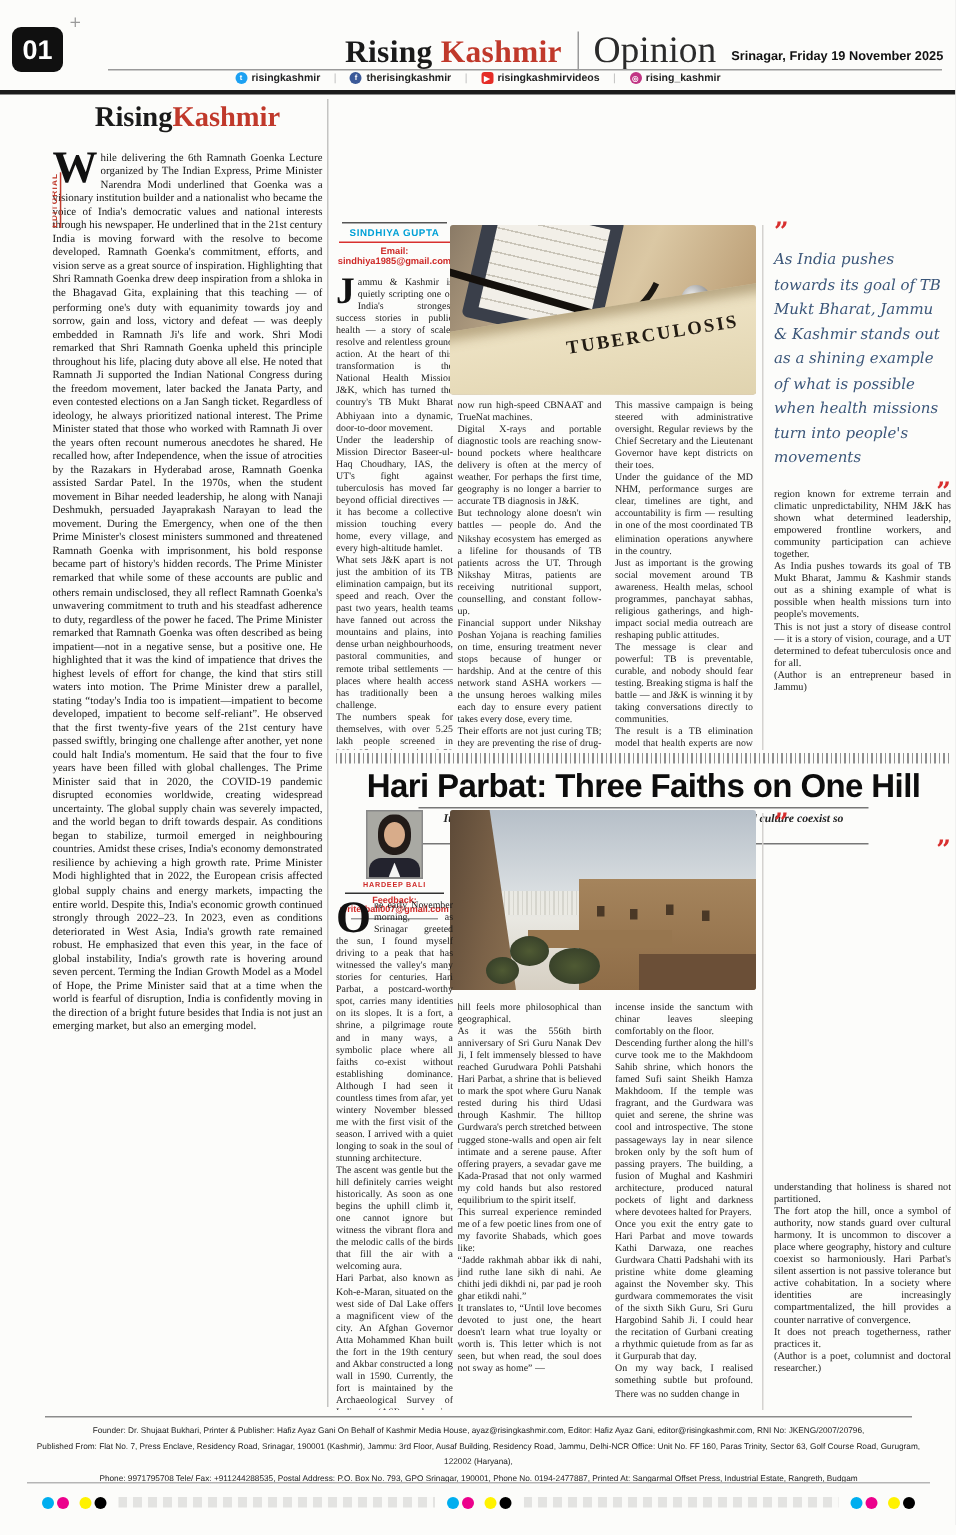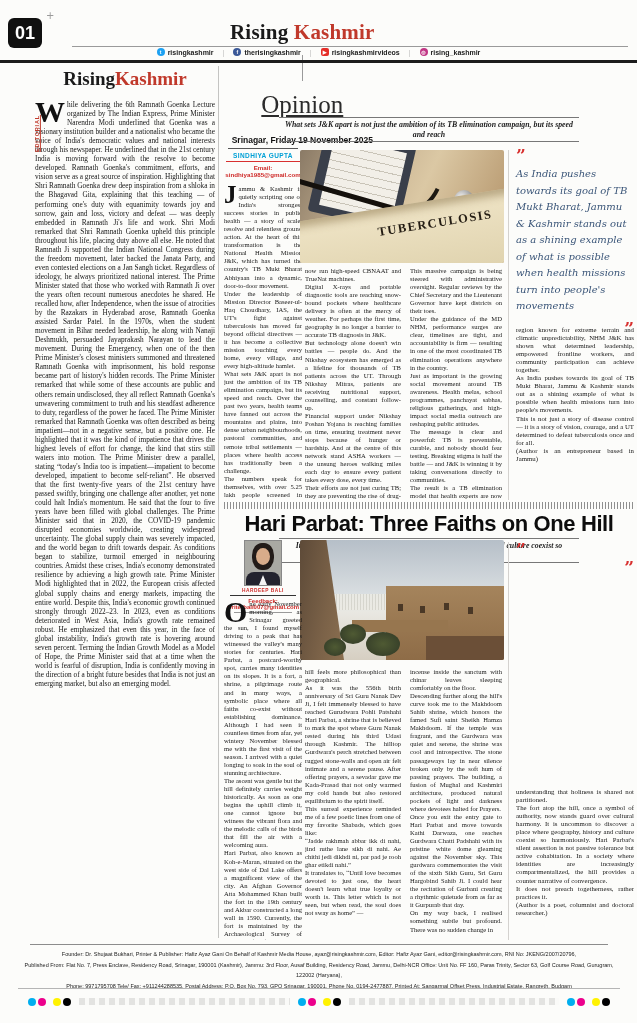--- a/index.html
+++ b/index.html
@@ -2,25 +2,25 @@
 <html><head>
 <meta charset="utf-8">
 <style>
   html,body{margin:0;padding:0;background:#e9e9e7;}
   #page{position:relative;width:637px;height:1023px;background:#fcfcfa;margin:0 auto;overflow:hidden;
         font-family:"Liberation Sans",sans-serif;color:#1a1a1a;}
   
   .page-badge{position:absolute;left:8px;top:18px;width:34px;height:30px;background:#101010;border-radius:6px;
       color:#fff;font:700 18px "Liberation Sans",sans-serif;display:flex;align-items:center;justify-content:center;}
   .regmark{position:absolute;left:46px;top:10px;color:#9a9a9a;font:400 10px "DejaVu Sans",sans-serif;}
-  .masthead{position:absolute;left:230px;top:20px;display:flex;align-items:center;gap:10px;flex-direction:column;}
+  .masthead{position:absolute;left:230px;top:20px;display:flex;align-items:center;gap:10px;}
   .mh-logo{font:700 21px "Liberation Serif",serif;letter-spacing:.2px;}
   .mh-logo .red{color:#c0392b;}
   .mh-sep{width:1px;height:26px;background:#9a9a9a;}
-  .mh-section{font:400 25px "Liberation Serif",serif;color:#2b2b2b;text-decoration:underline;}
+  .mh-section{font:400 25px "Liberation Serif",serif;color:#2b2b2b;}
   .mh-date{font:700 8.5px "Liberation Sans",sans-serif;color:#111;padding-top:6px;}
   .mh-underline{position:absolute;left:72px;top:46px;width:556px;border-bottom:1px solid #9a9a9a;}
   .social-row{position:absolute;left:0;top:48px;width:637px;display:flex;justify-content:center;gap:9px;
       font:700 7px "Liberation Sans",sans-serif;color:#222;align-items:center;}
   .soc{display:flex;align-items:center;gap:3px;}
   .soc-ic{width:8px;height:8px;border-radius:50%;color:#fff;font:700 5px "Liberation Sans",sans-serif;
       display:flex;align-items:center;justify-content:center;}
   .soc-div{color:#bbb;font-weight:400;}
   .top-rule{position:absolute;left:0;top:60px;width:637px;height:3px;background:#1c1c1c;}
   
@@ -145,21 +145,20 @@
   <div class="top-rule"></div>
 
   <div class="ed">
     <div class="ed-label">EDITORIAL</div>
     <div class="ed-logo"><span>Rising</span><span class="red">Kashmir</span></div>
     <div class="ed-body"><span class="dropcap">W</span><span>hile delivering the 6th Ramnath Goenka Lecture organized by The Indian Express, Prime Minister Narendra Modi underlined that Goenka was a visionary institution builder and a nationalist who became the voice of India's democratic values and national interests through his newspaper. He underlined that in the 21st century India is moving forward with the resolve to become developed. Ramnath Goenka's commitment, efforts, and vision serve as a great source of inspiration. Highlighting that Shri Ramnath Goenka drew deep inspiration from a shloka in the Bhagavad Gita, explaining that this teaching — of performing one's duty with equanimity towards joy and sorrow, gain and loss, victory and defeat — was deeply embedded in Ramnath Ji's life and work. Shri Modi remarked that Shri Ramnath Goenka upheld this principle throughout his life, placing duty above all else. He noted that Ramnath Ji supported the Indian National Congress during the freedom movement, later backed the Janata Party, and even contested elections on a Jan Sangh ticket. Regardless of ideology, he always prioritized national interest. The Prime Minister stated that those who worked with Ramnath Ji over the years often recount numerous anecdotes he shared. He recalled how, after Independence, when the issue of atrocities by the Razakars in Hyderabad arose, Ramnath Goenka assisted Sardar Patel. In the 1970s, when the student movement in Bihar needed leadership, he along with Nanaji Deshmukh, persuaded Jayaprakash Narayan to lead the movement. During the Emergency, when one of the then Prime Minister's closest ministers summoned and threatened Ramnath Goenka with imprisonment, his bold response became part of history's hidden records. The Prime Minister remarked that while some of these accounts are public and others remain undisclosed, they all reflect Ramnath Goenka's unwavering commitment to truth and his steadfast adherence to duty, regardless of the power he faced. The Prime Minister remarked that Ramnath Goenka was often described as being impatient—not in a negative sense, but a positive one. He highlighted that it was the kind of impatience that drives the highest levels of effort for change, the kind that stirs still waters into motion. The Prime Minister drew a parallel, stating “today's India too is impatient—impatient to become developed, impatient to become self-reliant”. He observed that the first twenty-five years of the 21st century have passed swiftly, bringing one challenge after another, yet none could halt India's momentum. He said that the four to five years have been filled with global challenges. The Prime Minister said that in 2020, the COVID-19 pandemic disrupted economies worldwide, creating widespread uncertainty. The global supply chain was severely impacted, and the world began to drift towards despair. As conditions began to stabilize, turmoil emerged in neighbouring countries. Amidst these crises, India's economy demonstrated resilience by achieving a high growth rate. Prime Minister Modi highlighted that in 2022, the European crisis affected global supply chains and energy markets, impacting the entire world. Despite this, India's economic growth continued strongly through 2022–23. In 2023, even as conditions deteriorated in West Asia, India's growth rate remained robust. He emphasized that even this year, in the face of global instability, India's growth rate is hovering around seven percent. Terming the Indian Growth Model as a Model of Hope, the Prime Minister said that at a time when the world is fearful of disruption, India is confidently moving in the direction of a bright future besides that India is not just an emerging market, but also an emerging model.</span></div>
   </div>
   <div class="vdiv"></div>
 
   <div class="tb">
-    <div class="standfirst" style="top:53px">What sets J&amp;K apart is not just the ambition of its TB elimination campaign, but its speed and reach</div>
 
     <div class="byline" style="left:0;top:84px;width:78px">
       <div class="rule-dk"></div>
       <div class="name">SINDHIYA GUPTA</div>
       <div class="rule-red"></div>
       <div class="email">Email: sindhiya1985@gmail.com</div>
     </div>
 
     <div class="bt" style="left:0;top:121px;width:78px;height:315px"><span class="dropcap sm">J</span><span>ammu &amp; Kashmir is quietly scripting one of India's strongest success stories in public health — a story of scale, resolve and relentless ground action. At the heart of this transformation is the National Health Mission J&amp;K, which has turned the country's TB Mukt Bharat Abhiyaan into a dynamic, door-to-door movement.
 Under the leadership of Mission Director Baseer-ul-Haq Choudhary, IAS, the UT's fight against tuberculosis has moved far beyond official directives — it has become a collective mission touching every home, every village, and every high-altitude hamlet.

